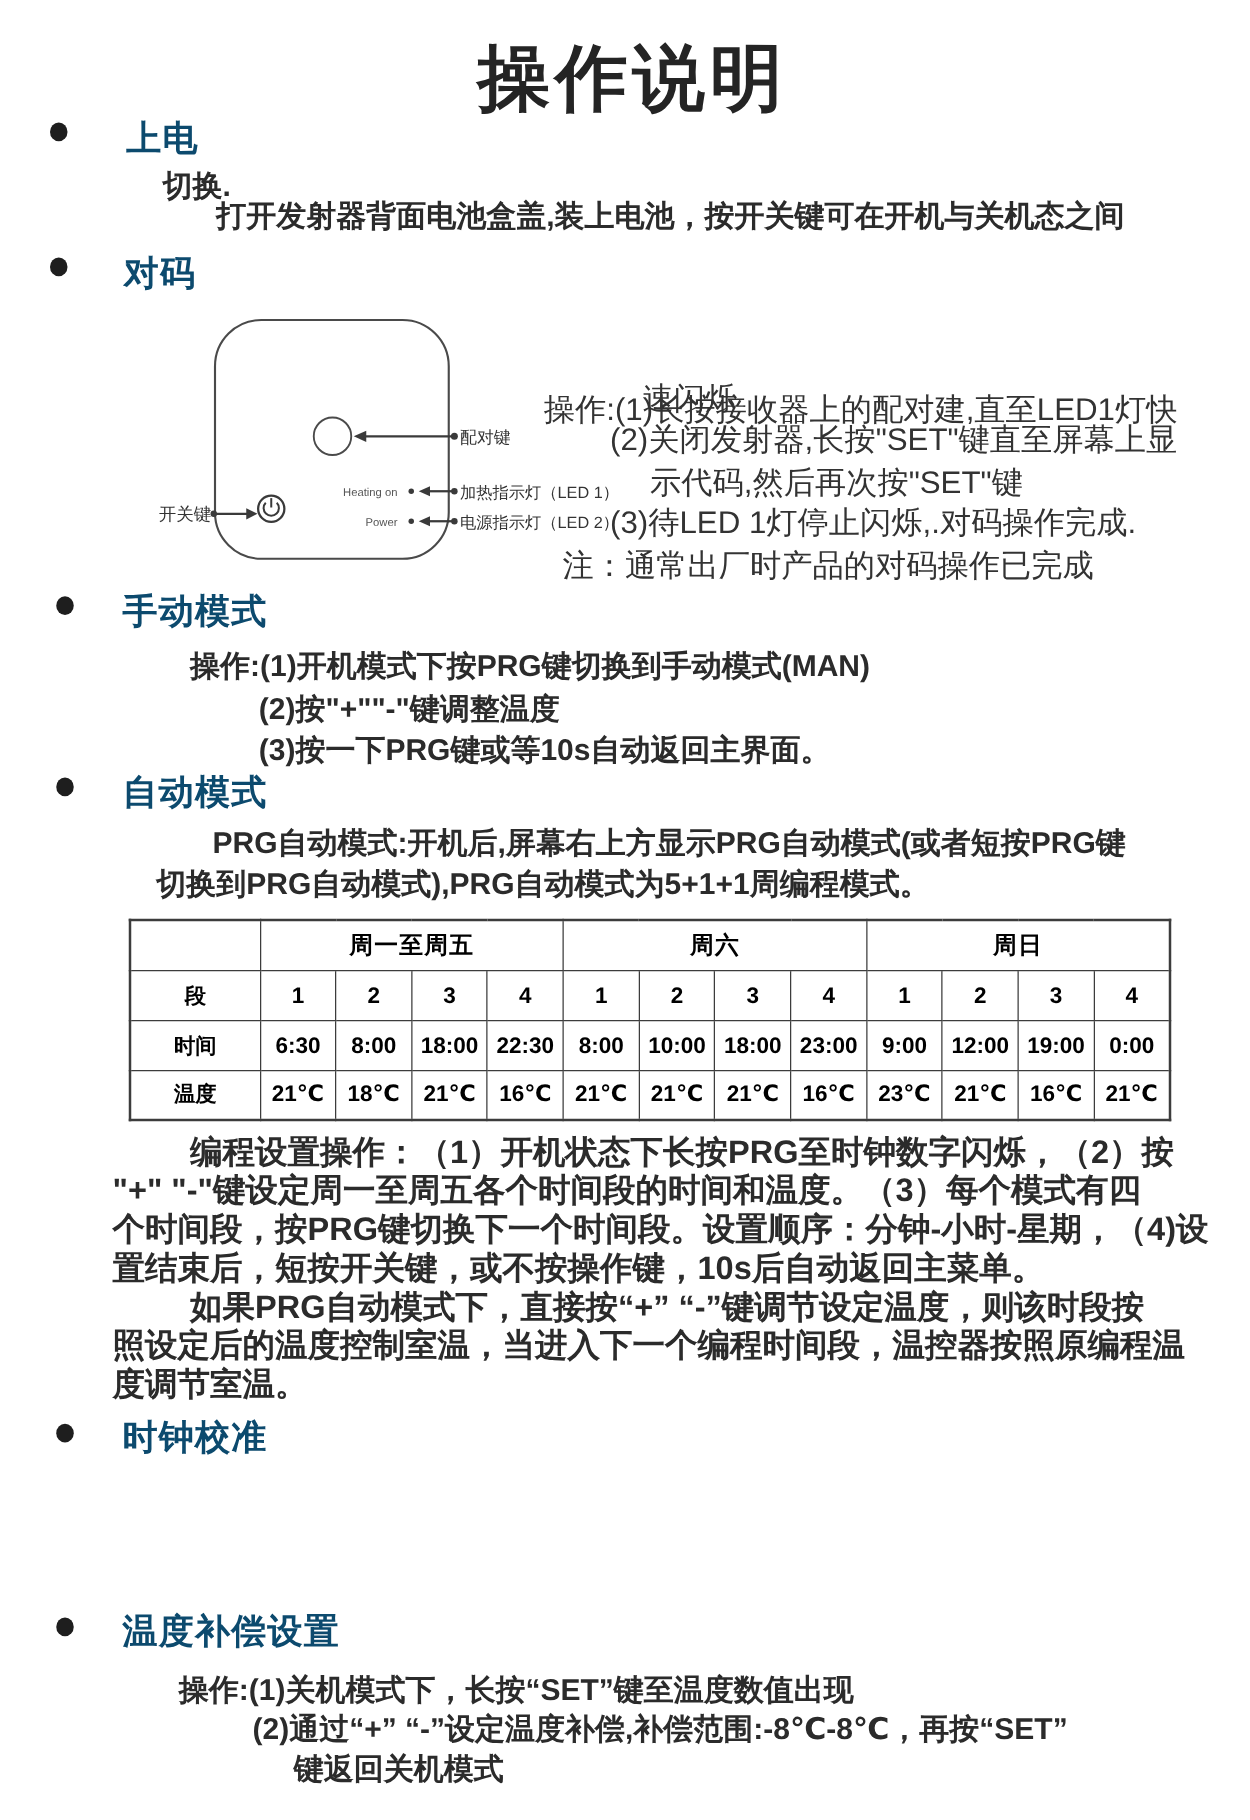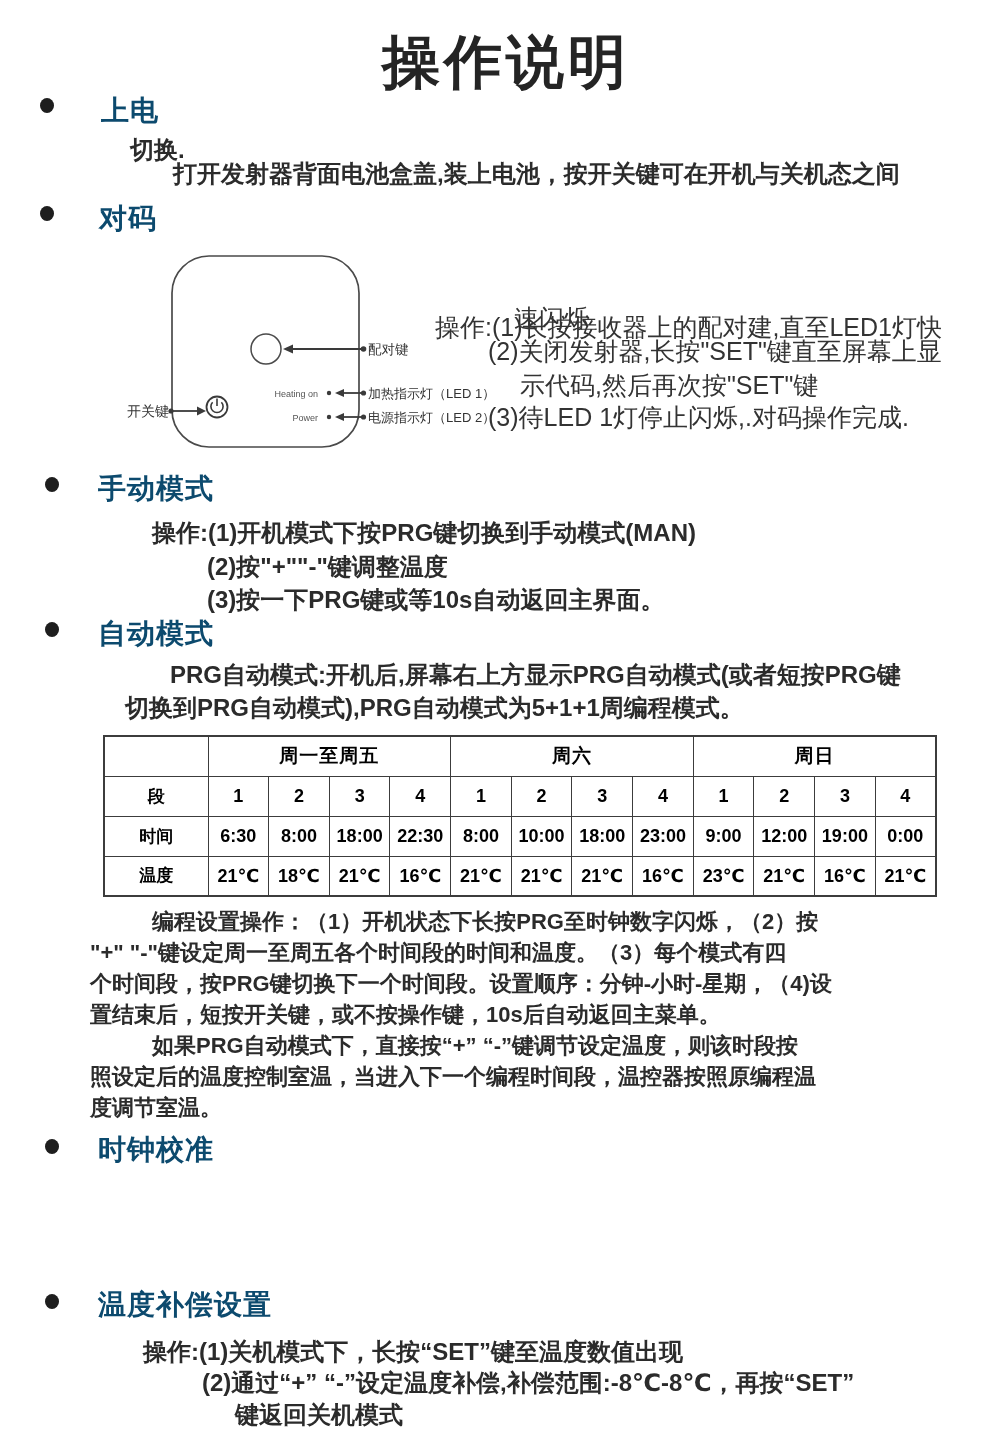--- a/index.html
+++ b/index.html
@@ -33,21 +33,21 @@
     white-space: nowrap; line-height: 1.0;
   }
   .pair-steps .line {
     font-size: 25px; font-weight: 400; color: #333;
     white-space: nowrap; position: absolute;
   }
   .note-line {
     font-size: 25px; font-weight: 400; color: #333; white-space: nowrap;
   }
   .para {
-    font-size: 22px; font-weight: bold; color: #2b2b2b; line-height: 31px;
+    font-size: 26px; font-weight: bold; color: #2b2b2b; line-height: 31px;
     white-space: nowrap;
   }
   .para .pline { height: 31px; }
   .steps .sline { position: absolute; font-size: 24px; font-weight: bold; white-space: nowrap; }
   
   table.sched {
     border-collapse: collapse; table-layout: fixed;
     width: 834px; height: 160px;
     border: 2.5px solid #3c3c3c;
     font-family: inherit;
@@ -114,20 +114,21 @@
     <line x1="97" y1="150.5" x2="97" y2="158" stroke="#3a3a3a" stroke-width="1.6"></line>
   </svg>
 
   <div class="abs pair-steps" style="left:435px; top:268px; width:560px; height:165px;">
     <div class="line" style="left:0; top:16px;margin-top:27px;">操作:(1)长按接收器上的配对建,直至LED1灯快</div>
     <div class="line" style="left:79px; top:34px;">速闪烁</div>
     <div class="line" style="left:53px; top:67px;">(2)关闭发射器,长按"SET"键直至屏幕上显</div>
     <div class="line" style="left:85px; top:101px;">示代码,然后再次按"SET"键</div>
     <div class="line" style="left:53px; top:133px;">(3)待LED 1灯停止闪烁,.对码操作完成.</div>
   </div>
+  <div class="abs note-line" style="left:450px; top:436px;">注：通常出厂时产品的对码操作已完成</div>
 
   <div class="abs bullet" style="left:45px; top:477px;"></div>
   <div class="abs sec-heading" style="left:98px; top:470px;">手动模式</div>
   <div class="abs steps" style="left:152px; top:517px; width:700px; height:100px;">
     <div class="sline" style="left:0; top:0;">操作:(1)开机模式下按PRG键切换到手动模式(MAN)</div>
     <div class="sline" style="left:55px; top:34px;">(2)按"+""-"键调整温度</div>
     <div class="sline" style="left:55px; top:67px;">(3)按一下PRG键或等10s自动返回主界面。</div>
   </div>
 
   <div class="abs bullet" style="left:45px; top:622px;"></div>

